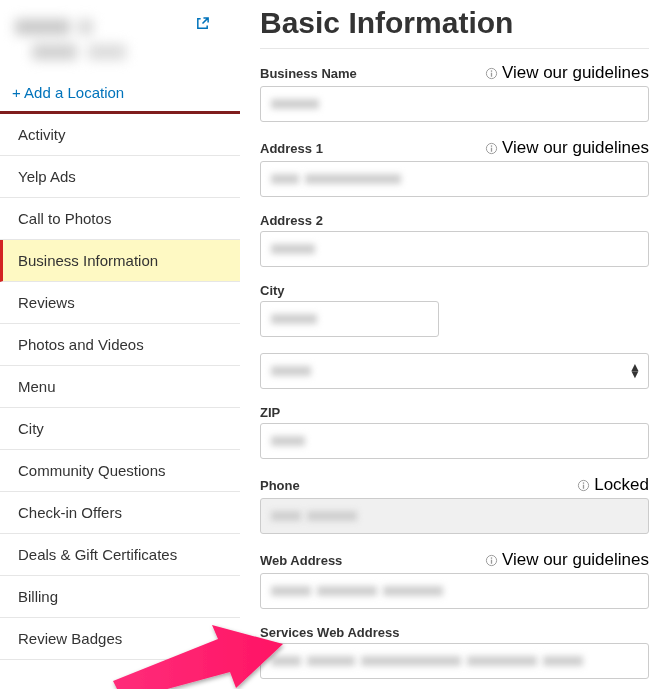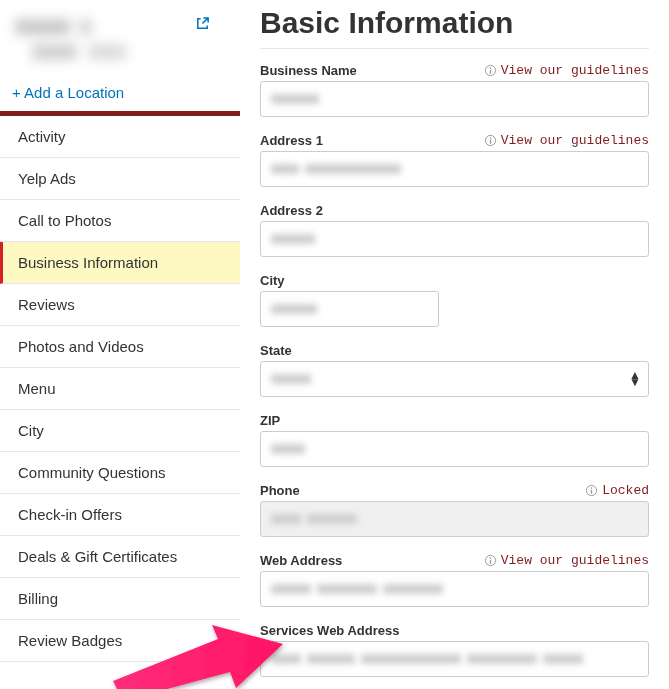--- a/index.html
+++ b/index.html
@@ -37,21 +37,21 @@
     font-size: 16px;
     cursor: pointer;
   }
   .add-location {
     color: #0073bb;
     font-size: 15px;
     padding: 4px 12px 10px 12px;
     cursor: pointer;
   }
   .add-location::before { content: "+ "; }
-  .nav { border-top: 5px solid #7f1d1d; }
+  .nav { border-top: 3px solid #7f1d1d; }
   .nav-item {
     padding: 12px 10px 12px 18px;
     border-bottom: 1px solid #e6e6e6;
     font-size: 15px;
     color: #333;
     cursor: pointer;
   }
   .nav-item.active {
     background: #fef9c3;
     border-left: 3px solid #d32323;
@@ -75,27 +75,26 @@
     justify-content: space-between;
     align-items: center;
     margin-bottom: 3px;
   }
   .field-label {
     font-weight: 700;
     font-size: 13px;
     color: #333;
   }
   .hint {
-    font-size: 13px;
-    color: #7f1d1d;
+    font-size: 17px;
+    color: #000000;
     display: inline-flex;
     align-items: center;
     gap: 4px;
     cursor: pointer;
-    font-family: Liberation Mono, monospace;
   }
   .hint.locked { cursor: default; }
   .hint svg { width: 13px; height: 13px; }
   .text-input, .select-input {
     width: 100%;
     height: 36px;
     border: 1px solid #ccc;
     border-radius: 3px;
     padding: 4px 8px;
     font-size: 14px;
@@ -225,23 +224,20 @@
           <div class="field-head">
             <span class="field-label">City</span>
           </div>
           <div class="text-input half" style="position: relative;">
             <span class="input-blur">
               <span class="blur seg" style="width: 46px;"></span>
             </span>
           </div>
         </div>
         <div class="field">
-          <div class="field-head">
-            <span class="field-label">State</span>
-          </div>
           <div class="select-wrap">
             <div class="select-input" style="position: relative;">
               <span class="input-blur">
                 <span class="blur seg" style="width: 40px;"></span>
               </span>
             </div>
             <div class="select-arrows">
               <span>▲</span>
               <span>▼</span>
             </div>

